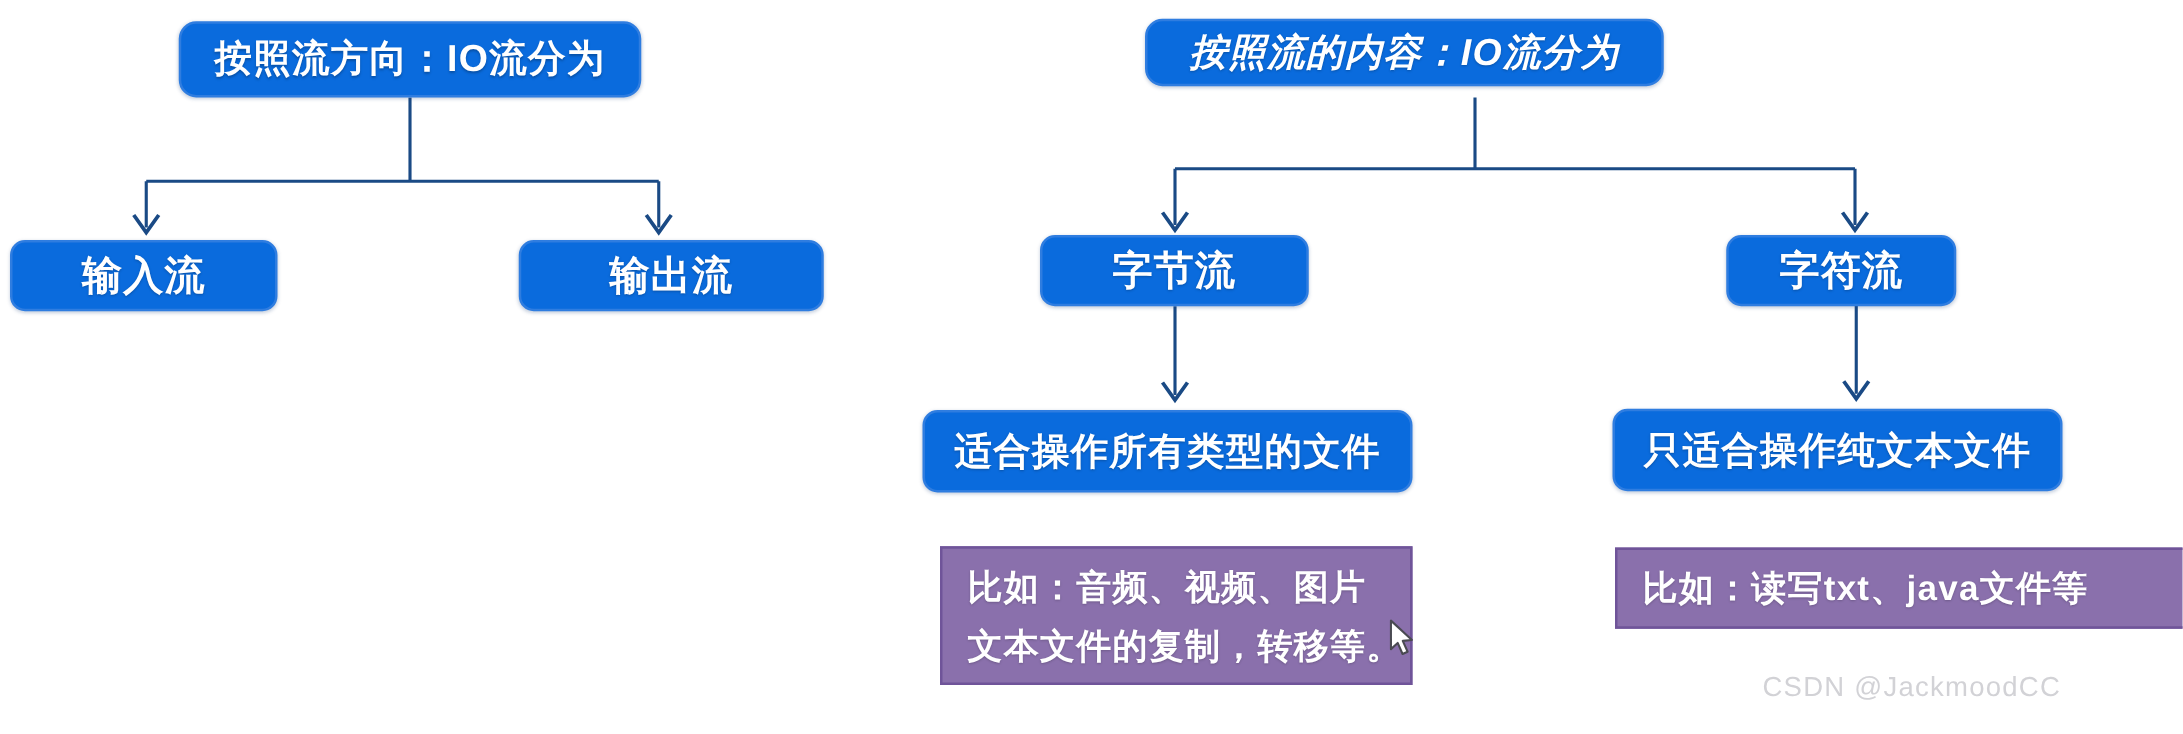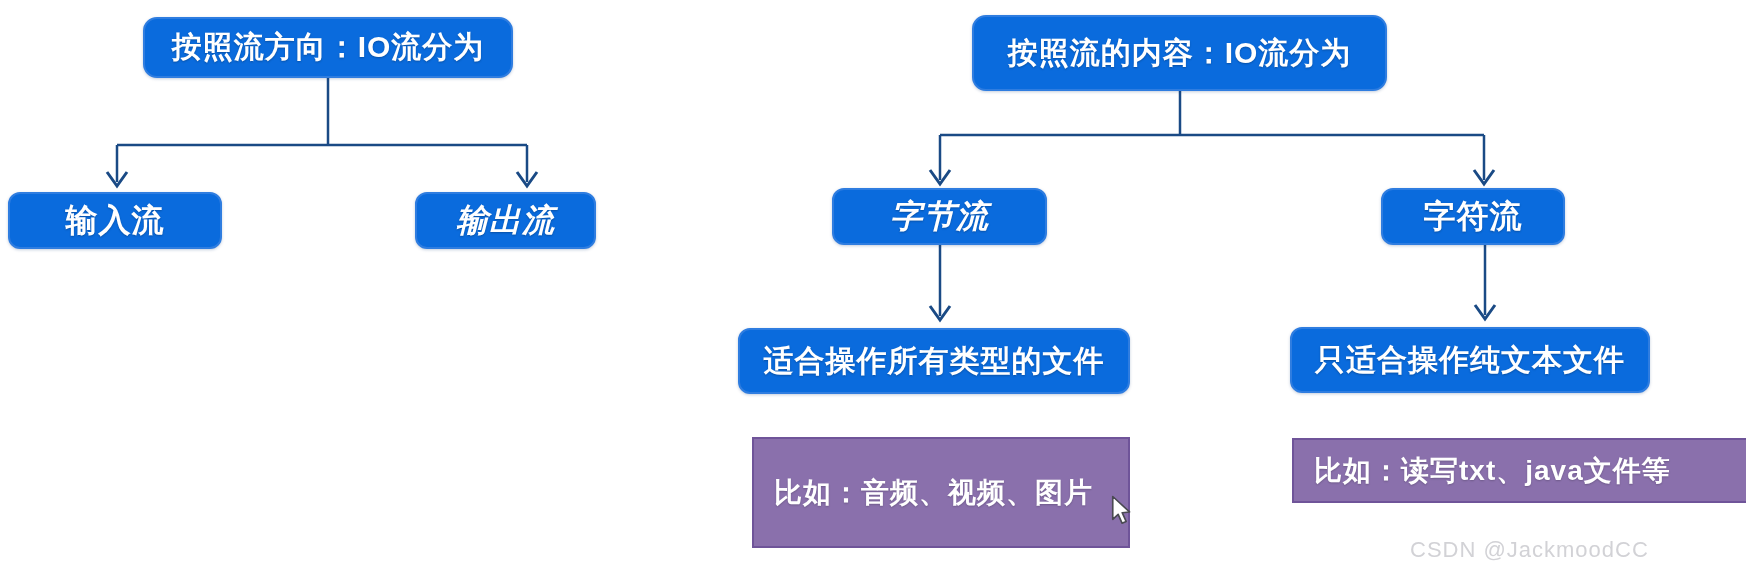--- a/index.html
+++ b/index.html
@@ -59,23 +59,23 @@
     flex-direction: column;
     justify-content: center;
     padding: 6px 20px;
     letter-spacing: 1px;
     white-space: nowrap;
   }
   .note .note-line { line-height: 47px; }
   
   #left-root    { left: 143px;  top: 17px;  width: 370px; height: 61px; }
   #node-input   { left: 8px;    top: 192px; width: 214px; height: 57px; }
-  #node-output  { left: 415px;  top: 192px; width: 181px; height: 57px; font-style: italic; }
-  #right-root   { left: 972px;  top: 15px;  width: 415px; height: 76px; }
-  #node-byte    { left: 832px;  top: 188px; width: 215px; height: 57px; font-style: italic; }
+  #node-output  { left: 415px;  top: 192px; width: 244px; height: 57px; }
+  #right-root   { left: 916px;  top: 15px;  width: 415px; height: 54px; font-style: italic; }
+  #node-byte    { left: 832px;  top: 188px; width: 215px; height: 57px; }
   #node-char    { left: 1381px; top: 188px; width: 184px; height: 57px; }
   #detail-byte  { left: 738px;  top: 328px; width: 392px; height: 66px; }
   #detail-char  { left: 1290px; top: 327px; width: 360px; height: 66px; }
   #note-byte    { left: 752px;  top: 437px; width: 378px; height: 111px; }
   #note-char    { left: 1292px; top: 438px; width: 526px; height: 65px; }
   .watermark {
     position: absolute;
     left: 1410px;
     top: 537px;
     font-size: 22px;
@@ -131,20 +131,21 @@
   <div id="node-byte" class="node child-node">字节流</div>
 
   <div id="node-char" class="node child-node">字符流</div>
 
   <div id="detail-byte" class="node detail-node">适合操作所有类型的文件</div>
 
   <div id="detail-char" class="node detail-node">只适合操作纯文本文件</div>
 
   <div id="note-byte" class="note">
     <div class="note-line">比如：音频、视频、图片</div>
+    <div class="note-line">文本文件的复制，转移等。</div>
   </div>
 
   <div id="note-char" class="note">
     <div class="note-line">比如：读写txt、java文件等</div>
   </div>
 
   <div class="watermark">CSDN @JackmoodCC</div>
 
   <svg class="cursor" width="26" height="30" viewBox="0 0 13 20">
     <path d="M1 1 L1 16.2 L4.6 12.9 L7.2 18.8 L9.9 17.6 L7.3 11.8 L12.2 11.3 Z" fill="#ffffff" stroke="#4a4a52" stroke-width="1.1" stroke-linejoin="round"></path>

